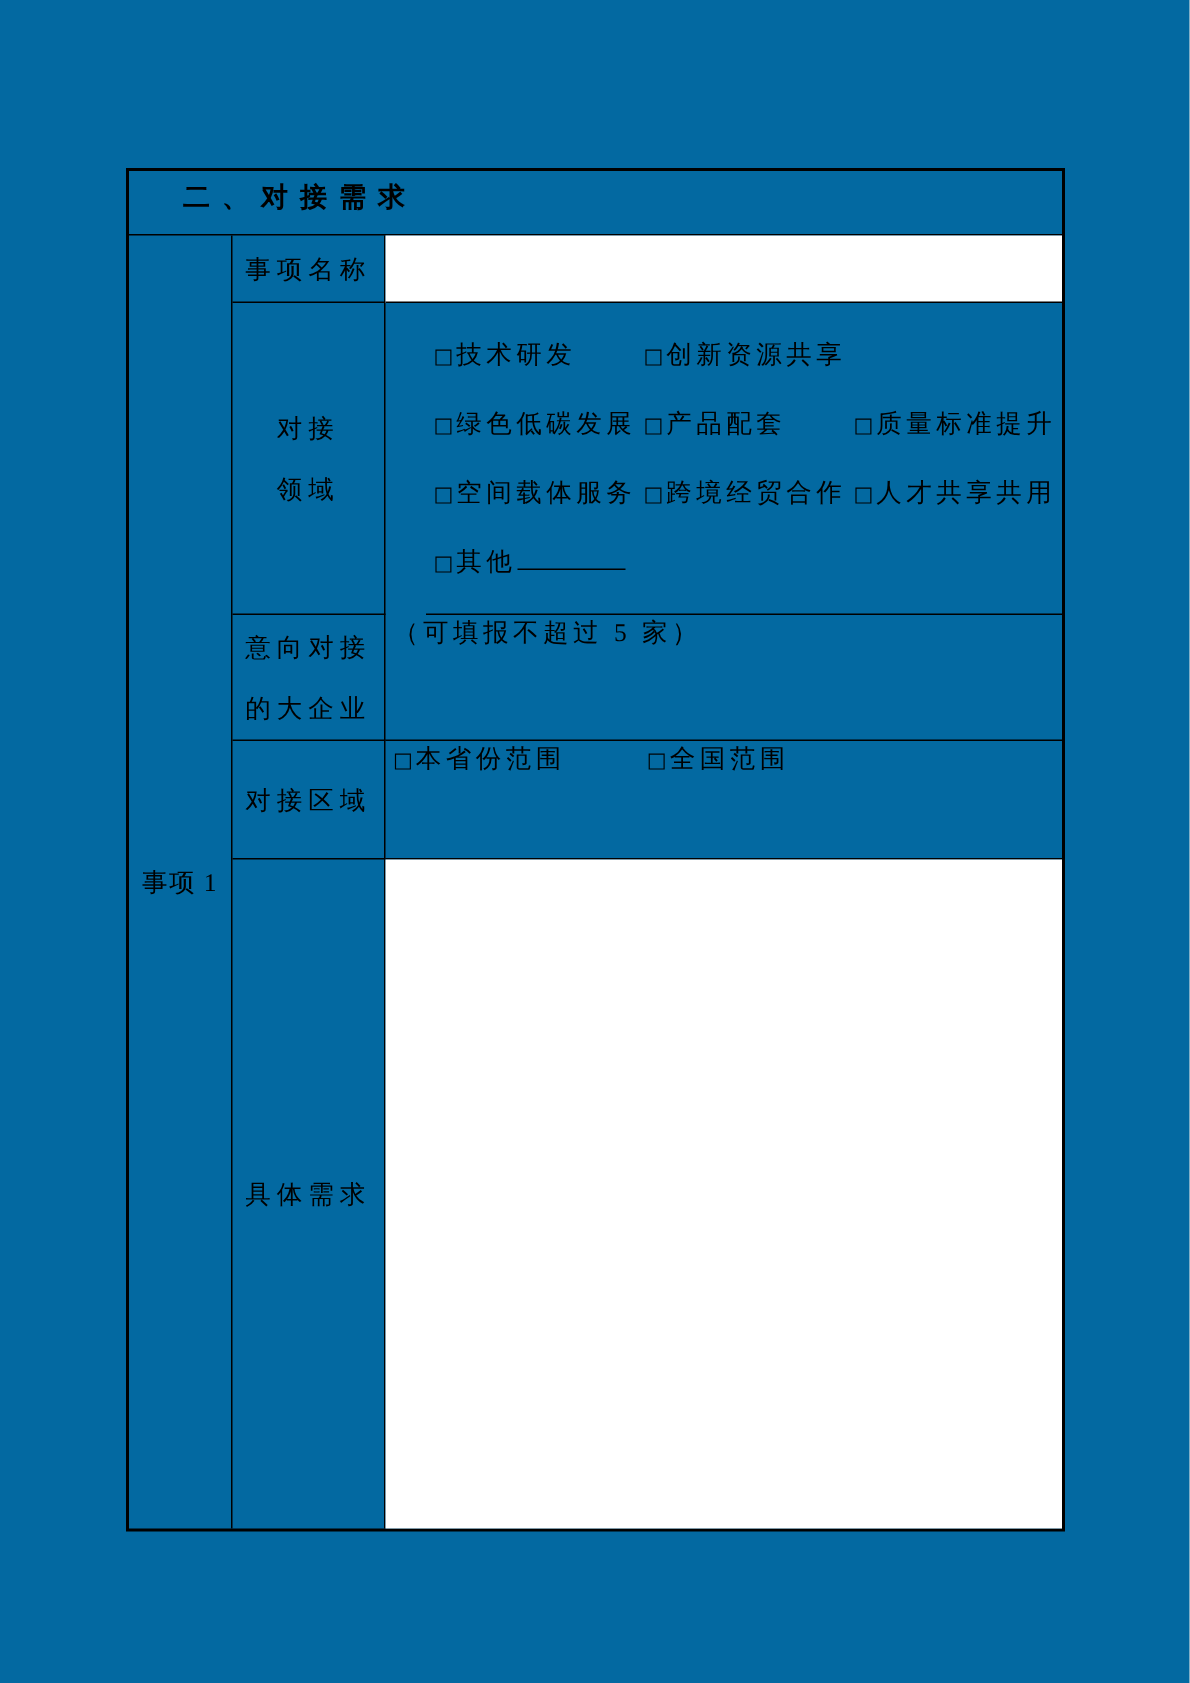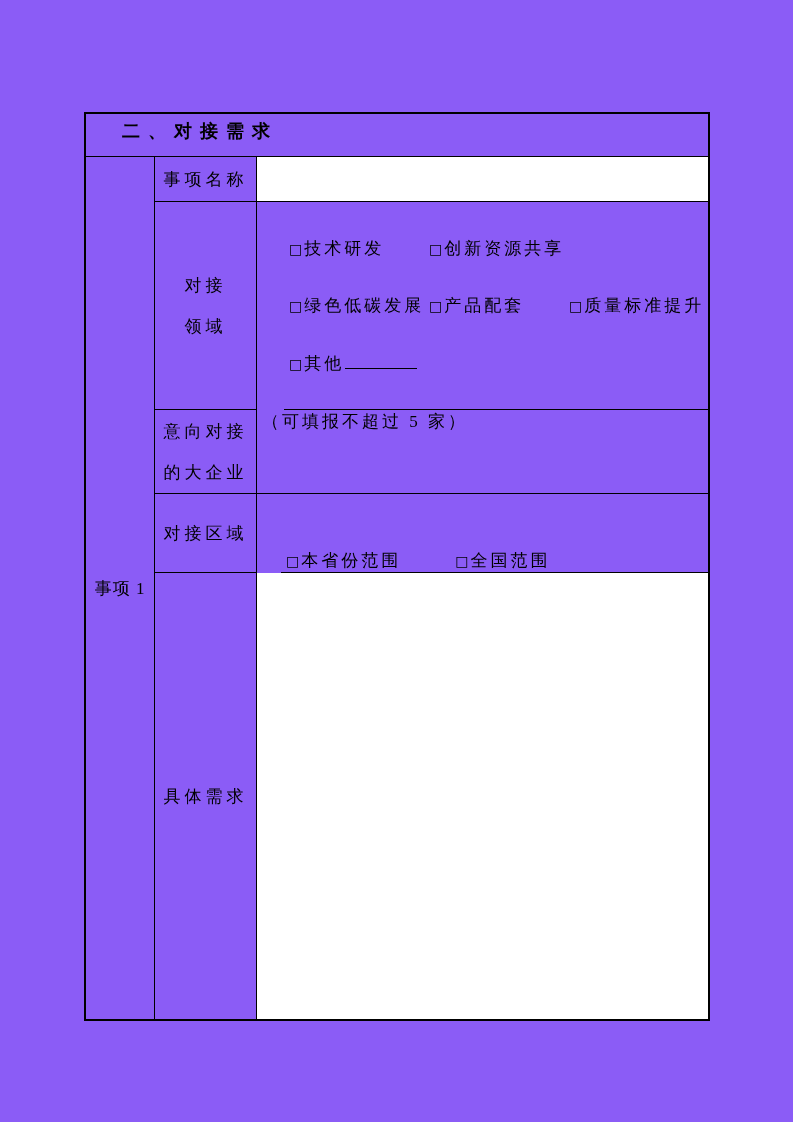--- a/index.html
+++ b/index.html
@@ -1,20 +1,20 @@
 <!DOCTYPE html>
 <html><head>
 <meta charset="utf-8">
 <style>
   html, body { margin: 0; padding: 0; background: #e8e8e8; }
   .page {
     position: relative;
     width: 793px;
     height: 1122px;
-    background: #8b5cf6;
+    background: #0369a1;
     margin: 0 auto;
     font-family: "Liberation Serif", "DejaVu Serif", serif;
     color: #000000;
     overflow: hidden;
   }
   .form-table {
     position: absolute;
     left: 84px;
     top: 112px;
     width: 626px;
@@ -94,25 +94,24 @@
 
   .hint-cell {
     display: flex;
     padding-left: 5px;
     font-size: 17px;
     letter-spacing: 3px;
   }
 
   .region-cell {
     display: flex;
-    align-items: flex-end;
+    align-items: flex-start;
     padding-left: 5px;
     font-size: 17px;
     letter-spacing: 3px;
-    margin-left: 24px;
   }
   .region-gap { margin-left: 54px; }
 </style>
 </head>
 <body>
 
 <div class="page">
   <div class="form-table">
 
     <div class="cell bb section-header">
@@ -135,20 +134,25 @@
     <div class="cell bb options-cell" style="grid-column:3;grid-row:3;margin-left:27px;">
       <div class="cb-line">
         <span class="cb-item"><span class="cb">□</span><span>技术研发</span></span>
         <span class="cb-item"><span class="cb">□</span><span>创新资源共享</span></span>
       </div>
       <div class="cb-line">
         <span class="cb-item"><span class="cb">□</span><span>绿色低碳发展</span></span>
         <span class="cb-item"><span class="cb">□</span><span>产品配套</span></span>
         <span class="cb-item"><span class="cb">□</span><span>质量标准提升</span></span>
       </div>
+      <div class="cb-line">
+        <span class="cb-item"><span class="cb">□</span><span>空间载体服务</span></span>
+        <span class="cb-item"><span class="cb">□</span><span>跨境经贸合作</span></span>
+        <span class="cb-item"><span class="cb">□</span><span>人才共享共用</span></span>
+      </div>
       <div class="cb-line other-line">
         <span class="cb-item"><span class="cb">□</span><span>其他</span><span class="blank-line"></span></span>
       </div>
     </div>
 
     <div class="cell br bb label-cell" style="grid-column:2;grid-row:4;">
       <span class="lbl-line">意向对接</span>
       <span class="lbl-line">的大企业</span>
     </div>
     <div class="cell bb hint-cell" style="grid-column:3;grid-row:4;">

